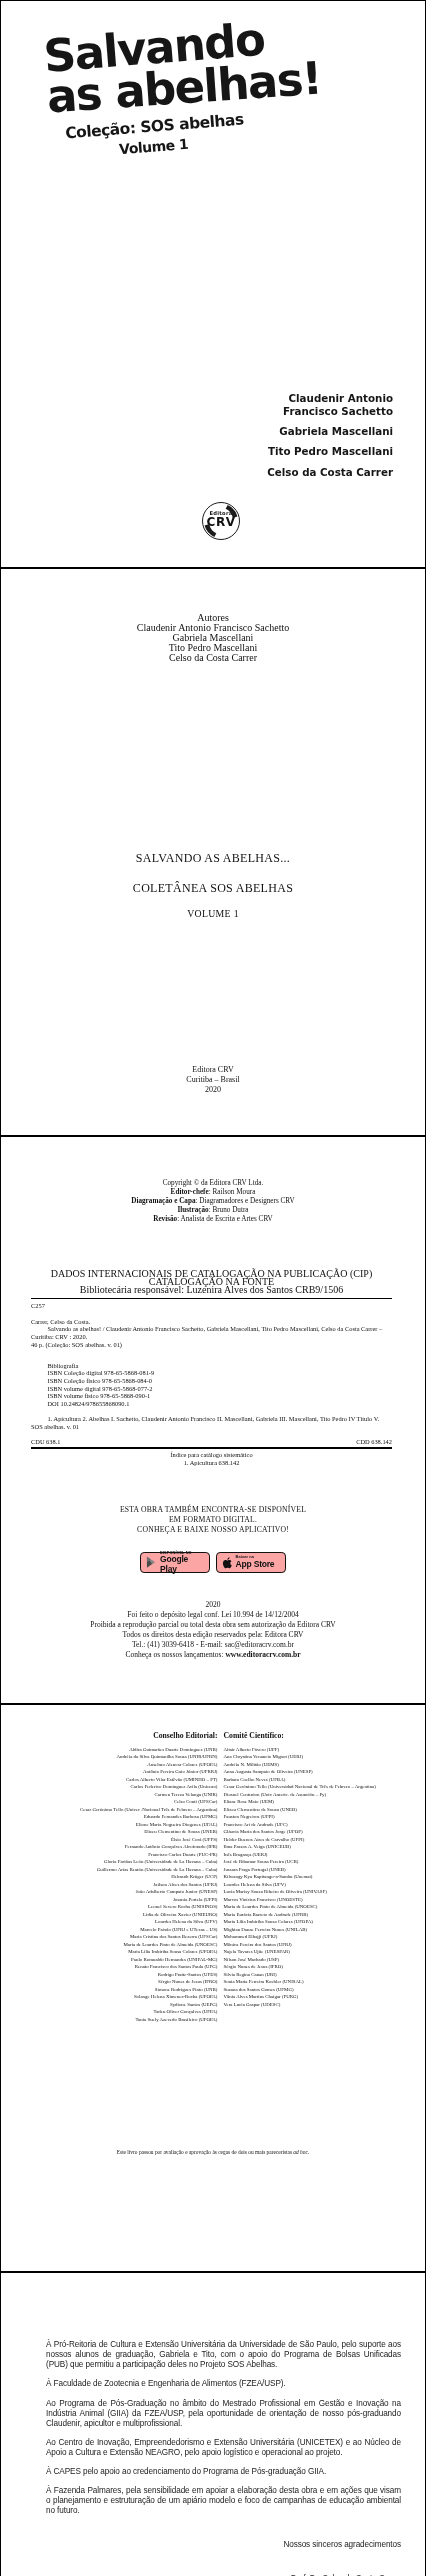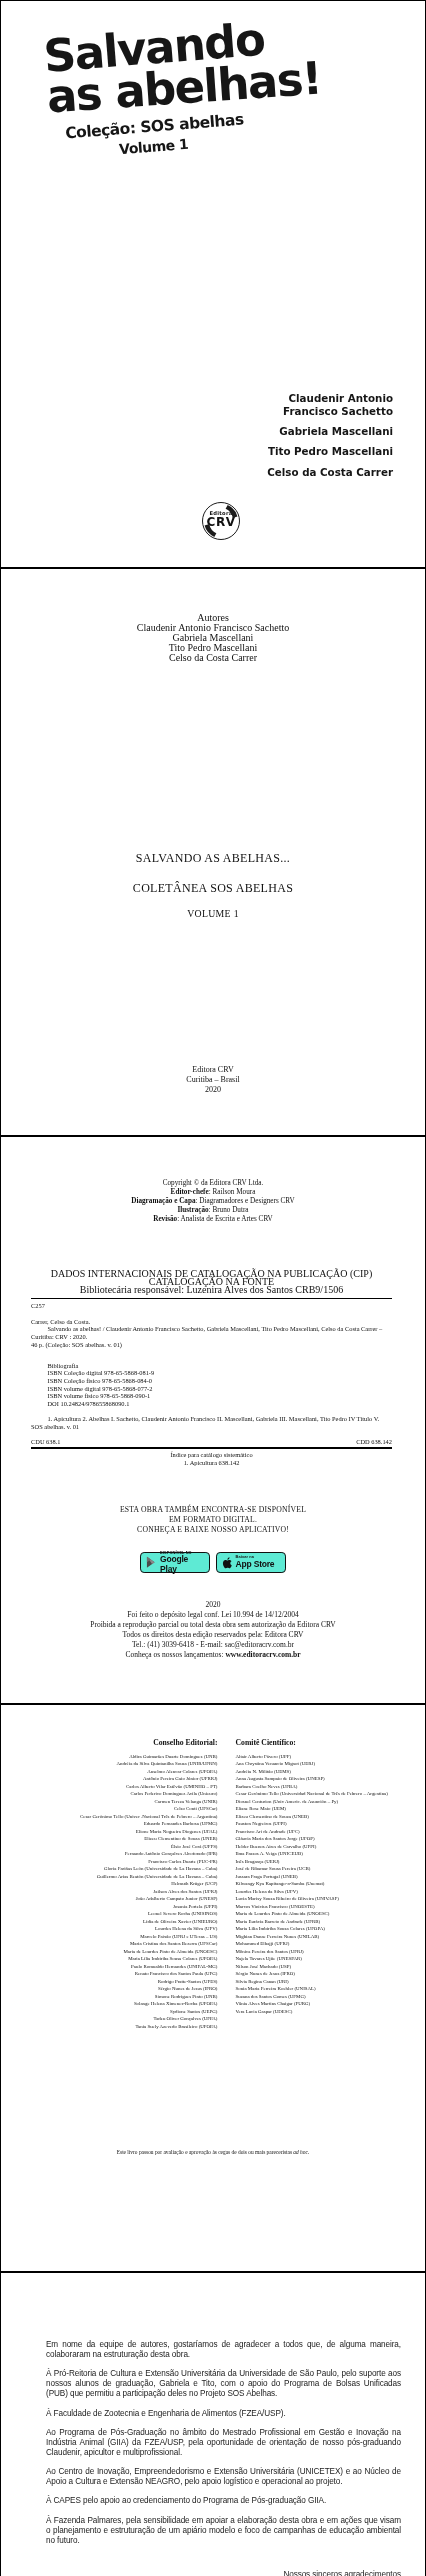--- a/index.html
+++ b/index.html
@@ -46,29 +46,29 @@
   .cip-rule2 { height:1.5px; background:#000; margin-top:2.1px; }
   .cip-code { margin-top:3.1px; }
   .cip-entry { margin-top:7.7px; }
   .cip-entry .hang { text-indent:16.5px; }
   .cip-isbn { margin-top:13px; padding-left:16.5px; }
   .cip-subjects { margin-top:7.7px; text-indent:16.5px; }
   .cip-class { margin-top:6.7px; display:flex; justify-content:space-between; }
   .cip-index { margin-top:2.6px; text-align:center; line-height:7.5px; }
   .digital { top:368px; font-size:7.7px; line-height:9.8px; letter-spacing:0.2px; }
   .badges { position:absolute; top:415px; left:0; width:100%; display:flex; justify-content:center; gap:5.2px; }
-  .badge { width:70px; height:20.6px; border:1px solid #111; border-radius:4.1px; background:#5eead4;
+  .badge { width:70px; height:20.6px; border:1px solid #111; border-radius:4.1px; background:#fca5a5;
            display:flex; align-items:center; padding:1.5px 4.1px; gap:3.6px; font-family:"Liberation Sans", sans-serif; }
   .badge .txt { text-align:left; }
   .badge .small { font-size:3.9px; font-weight:700; letter-spacing:0.1px; line-height:4.6px; }
   .badge .big { font-size:8.5px; font-weight:700; line-height:9.3px; letter-spacing:-0.2px; }
   .legal { top:463px; font-size:7.5px; line-height:10px; }
 
   
-  .boards { position:absolute; top:33px; left:18.5px; width:389px; display:flex; gap:18px; }
+  .boards { position:absolute; top:26px; left:18.5px; width:389px; display:flex; gap:6px; }
   .board-col1 { width:198px; text-align:right; }
   .board-col2 { width:155px; text-align:left; }
   .board-h { font-size:7.7px; font-weight:bold; margin-bottom:5.7px; }
   .member { font-size:4.9px; line-height:7.5px; }
   .review-note { top:444px; font-size:5.4px; }
 
   
   .big-h { font-family:"Liberation Sans", sans-serif; font-size:14px; font-weight:400; letter-spacing:-0.3px; color:#222; }
   .bodytext { position:absolute; left:45px; width:355px; font-family:"Liberation Sans", sans-serif;
               font-size:8.2px; line-height:10px; letter-spacing:-0.1px; text-align:justify; color:#1c1c1c; }
@@ -301,21 +301,20 @@
       </div>
     </div>
     <div class="centerblock review-note serif">
       <span>Este livro passou por avaliação e aprovação às cegas de dois ou mais pareceristas </span><span class="i">ad hoc</span><span>.</span>
     </div>
   </div>
 
   <div class="page">
     <div class="bodytext agr-body">
       <div>
-          <div class="para">Em nome da equipe de autores, gostaríamos de agradecer a todos que, de alguma maneira, colaboraram na estruturação desta obra.</div>
           <div class="para">À Pró-Reitoria de Cultura e Extensão Universitária da Universidade de São Paulo, pelo suporte aos nossos alunos de graduação, Gabriela e Tito, com o apoio do Programa de Bolsas Unificadas (PUB) que permitiu a participação deles no Projeto SOS Abelhas.</div>
           <div class="para">À Faculdade de Zootecnia e Engenharia de Alimentos (FZEA/USP).</div>
           <div class="para">Ao Programa de Pós-Graduação no âmbito do Mestrado Profissional em Gestão e Inovação na Indústria Animal (GIIA) da FZEA/USP, pela oportunidade de orientação de nosso pós-graduando Claudenir, apicultor e multiprofissional.</div>
           <div class="para">Ao Centro de Inovação, Empreendedorismo e Extensão Universitária (UNICETEX) e ao Núcleo de Apoio a Cultura e Extensão NEAGRO, pelo apoio logístico e operacional ao projeto.</div>
           <div class="para">À CAPES pelo apoio ao credenciamento do Programa de Pós-graduação GIIA.</div>
           <div class="para">À Fazenda Palmares, pela sensibilidade em apoiar a elaboração desta obra e em ações que visam o planejamento e estruturação de um apiário modelo e foco de campanhas de educação ambiental no futuro.</div>
         </div>
       <div class="closing">
         <div>Nossos sinceros agradecimentos</div>
         <div class="i">Prof. Dr. Celso da Costa Carrer</div>

